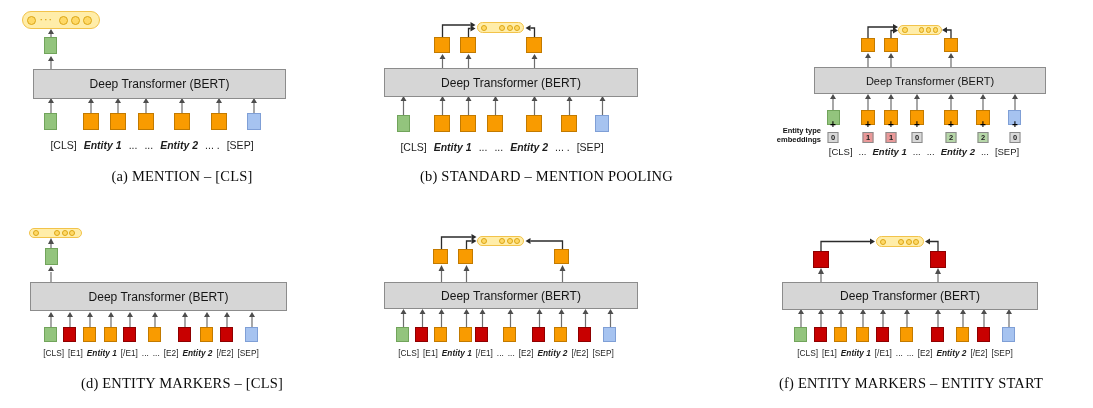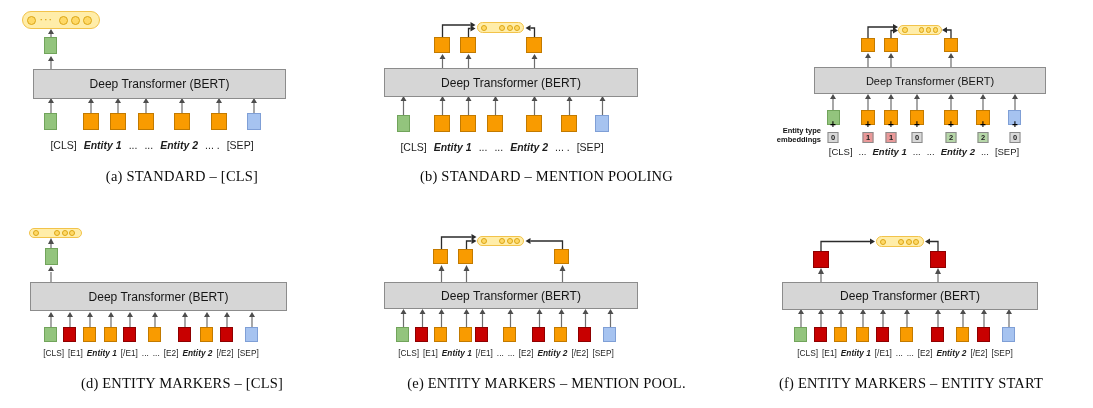--- a/index.html
+++ b/index.html
@@ -64,21 +64,21 @@
     <span class="tk c-blue" style="left:247px;top:113px;width:14px;height:17px"></span>
     <div class="lbl-row g7" style="left:152px;top:139px">
       <span>[CLS]</span>
       <span class="em">Entity 1</span>
       <span>...</span>
       <span>...</span>
       <span class="em">Entity 2</span>
       <span>... .</span>
       <span>[SEP]</span>
     </div>
-    <div class="cap" style="top:168px">(a) STANDARD – [CLS]</div>
+    <div class="cap" style="top:168px">(a) MENTION – [CLS]</div>
   </div>
 
   <div class="panel">
     <svg class="wires" viewBox="0 0 364 204">
       <path class="wl" d="M39 115V101M78 115V101M104 115V101M131 115V101M170 115V101M205 115V101M238 115V101M78 68V59M104 68V59M170 68V59"></path>
       <path class="wh" d="M36 101h6l-3 -5zM75 101h6l-3 -5zM101 101h6l-3 -5zM128 101h6l-3 -5zM167 101h6l-3 -5zM202 101h6l-3 -5zM235 101h6l-3 -5zM75 59h6l-3 -5zM101 59h6l-3 -5zM167 59h6l-3 -5z"></path>
       <path class="el" d="M78 37V25H106M104 37V28.5H106M170 37V28H166"></path>
       <path class="eh" d="M106 22v6l5 -3zM106 25.5v6l5 -3zM166 25v6l-5 -3z"></path>
     </svg>
     <div class="pill" style="left:113px;top:22px;width:47px;height:11px;padding-left:3px">
@@ -242,21 +242,20 @@
       <span>[E1]</span>
       <span class="em">Entity 1</span>
       <span>[/E1]</span>
       <span>...</span>
       <span>...</span>
       <span>[E2]</span>
       <span class="em">Entity 2</span>
       <span>[/E2]</span>
       <span>[SEP]</span>
     </div>
-    <div class="cap" style="top:171px">(e) ENTITY MARKERS – MENTION POOL.</div>
   </div>
 
   <div class="panel">
     <svg class="wires" viewBox="0 0 364 204">
       <path class="wl" d="M72 123V110M92 123V110M112 123V110M134 123V110M154 123V110M178 123V110M209 123V110M234 123V110M255 123V110M280 123V110M92 78V70M209 78V70"></path>
       <path class="wh" d="M69 110h6l-3 -5zM89 110h6l-3 -5zM109 110h6l-3 -5zM131 110h6l-3 -5zM151 110h6l-3 -5zM175 110h6l-3 -5zM206 110h6l-3 -5zM231 110h6l-3 -5zM252 110h6l-3 -5zM277 110h6l-3 -5zM89 70h6l-3 -6zM206 70h6l-3 -6z"></path>
       <path class="el" d="M92 47V37.5H141M209 47V37.5H201"></path>
       <path class="eh" d="M141 34.5v6l5 -3zM201 34.5v6l-5 -3z"></path>
     </svg>
     <div class="pill" style="left:147px;top:32px;width:48px;height:11px;padding-left:3px">

